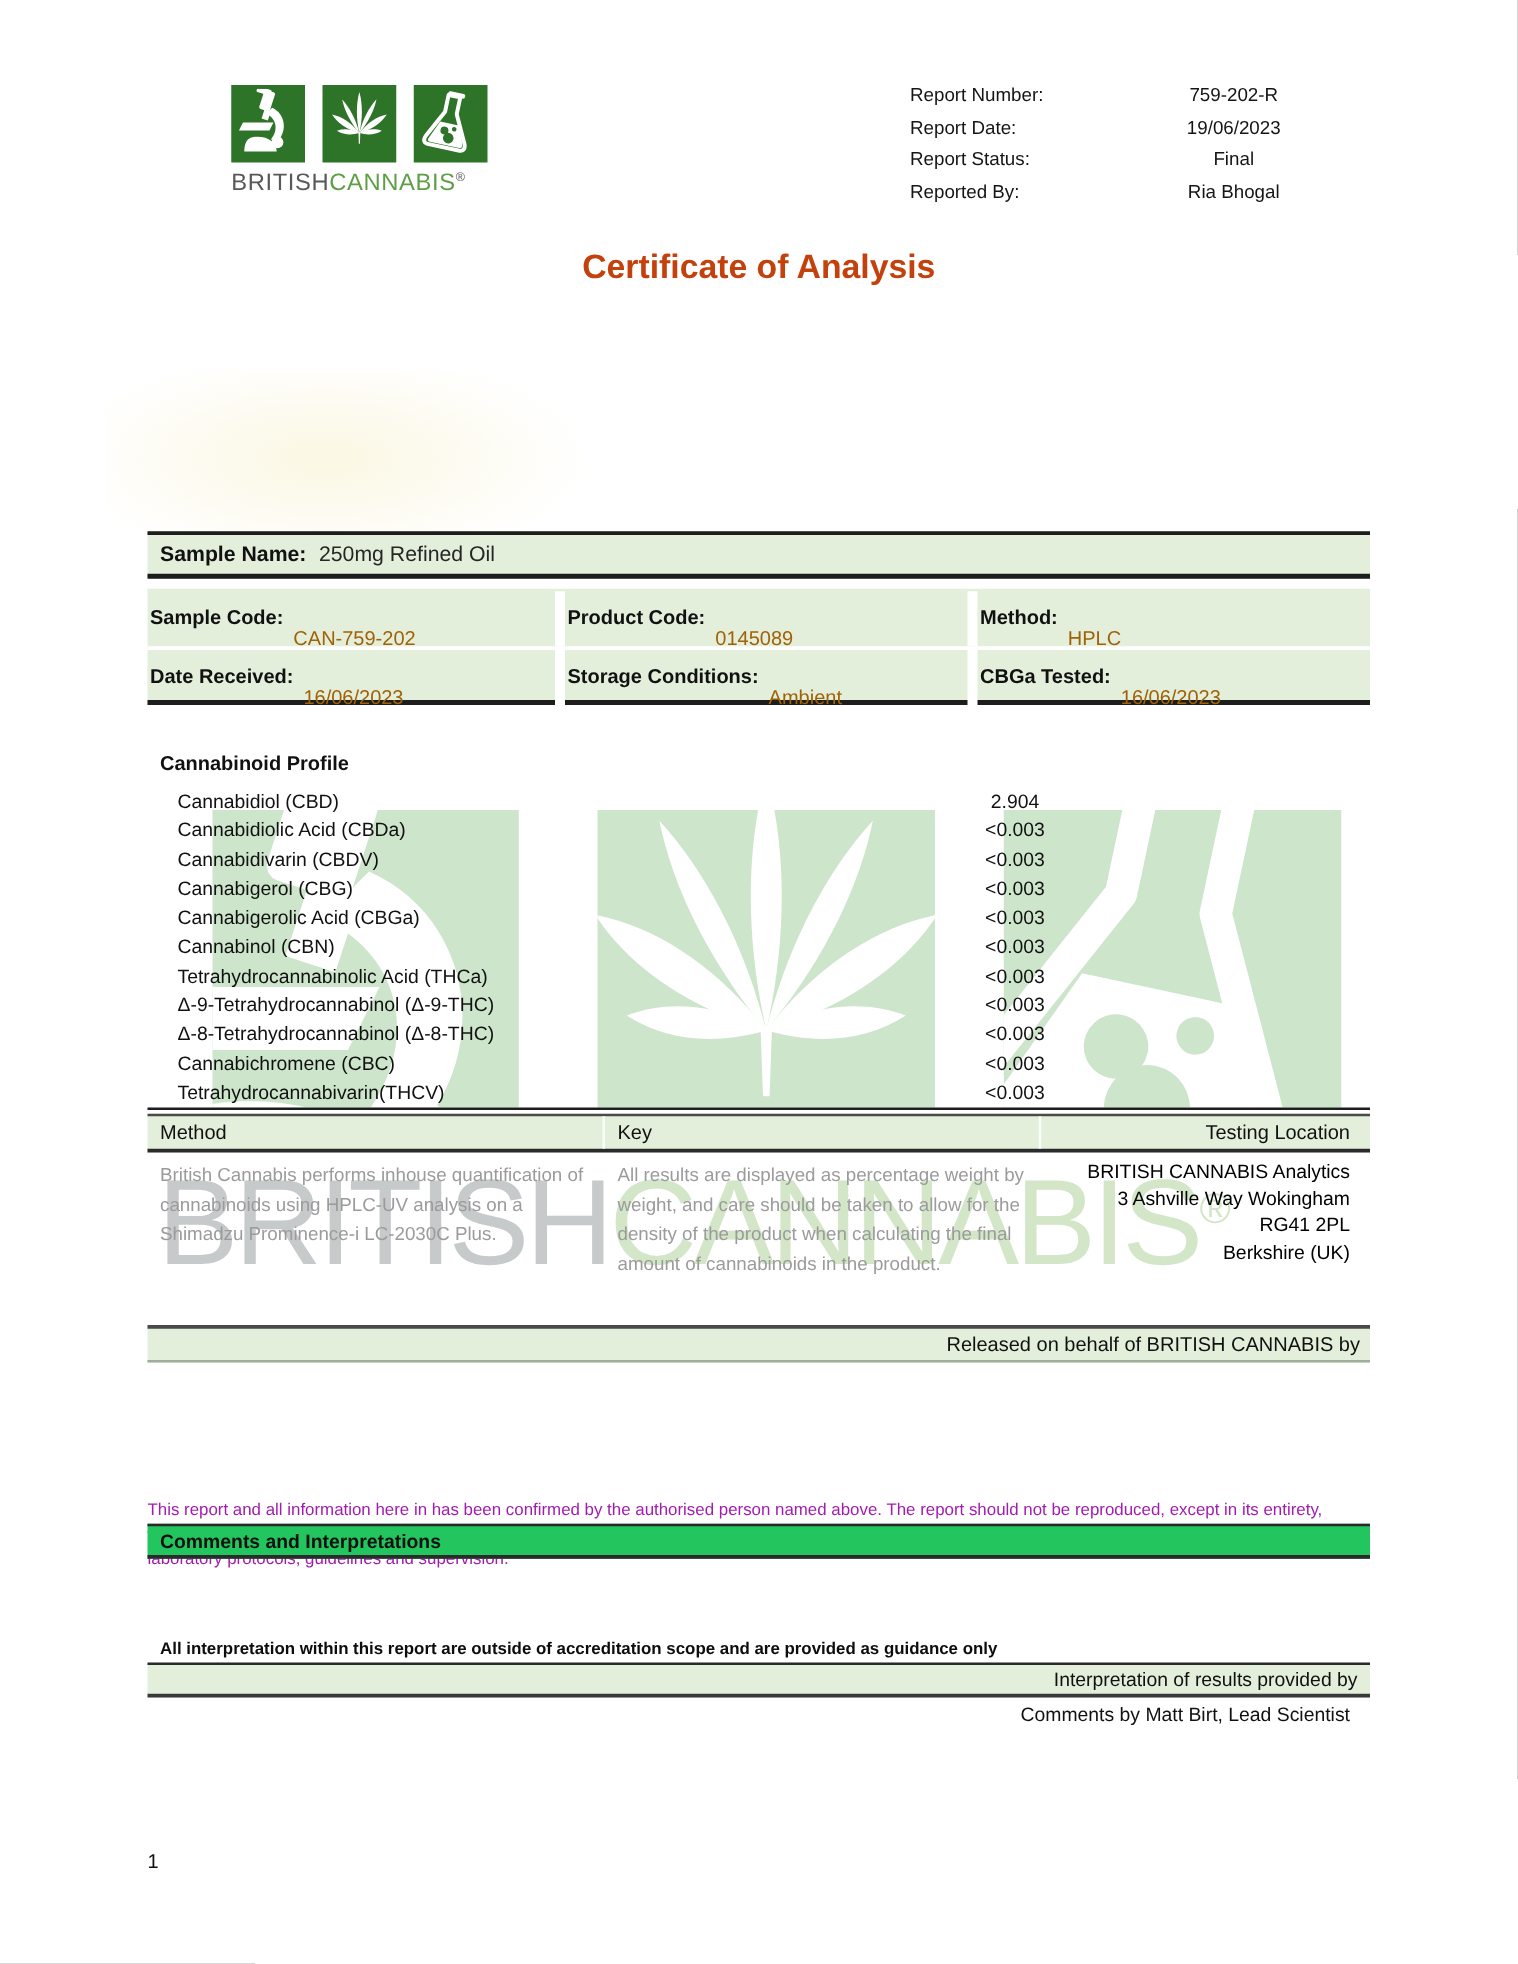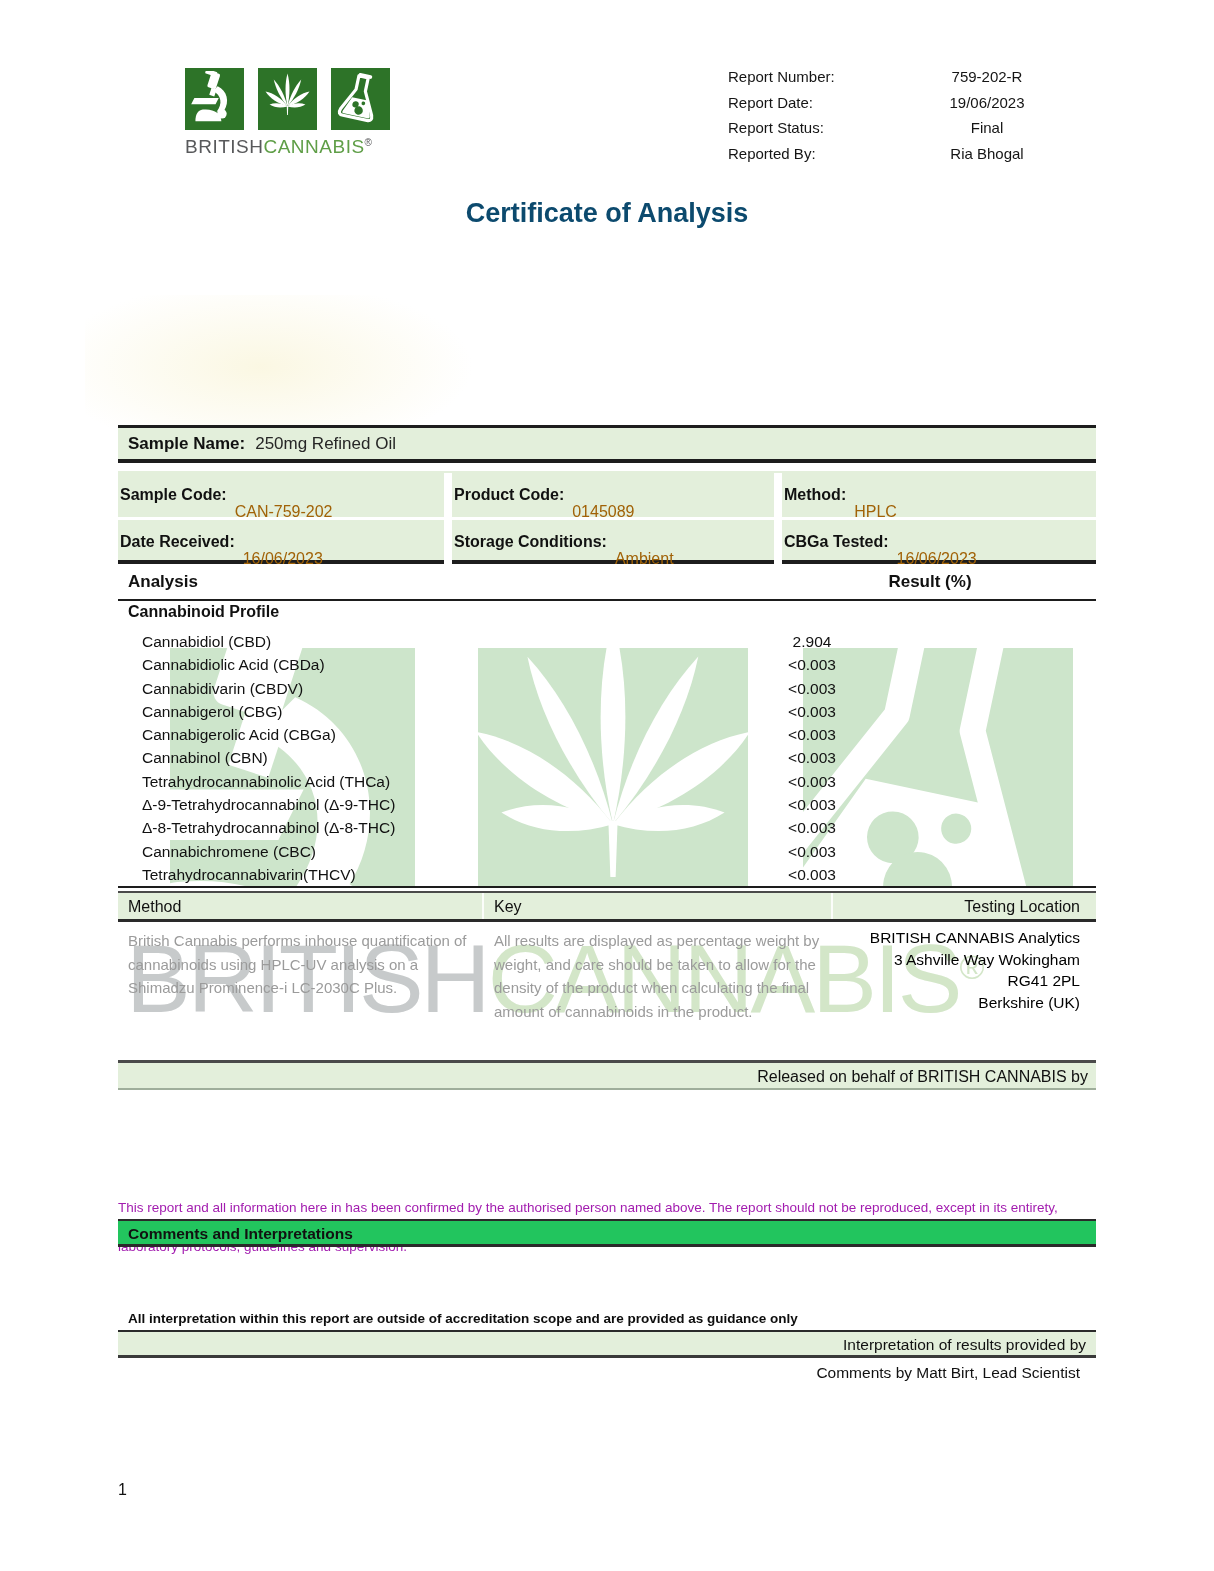--- a/index.html
+++ b/index.html
@@ -15,21 +15,21 @@
   .sq svg{ position:absolute; left:3px; top:3px; }
   .logo-text{ margin-top:6px; font-size:19px; letter-spacing:0.5px; white-space:nowrap; }
   .logo-text .b{ color:#58595b; }
   .logo-text .c{ color:#5f9e47; }
   .logo-text .r{ color:#58595b; font-size:10px; vertical-align:super; }
   .report-info{ position:absolute; left:728px; top:64px; width:366px; font-size:15px; }
   .report-info .ri-row{ display:flex; height:25.5px; align-items:center; }
   .report-info .ri-label{ width:152px; color:#151515; }
   .report-info .ri-value{ flex:1; text-align:center; color:#151515; }
   .doc-title{ position:absolute; left:0; top:198px; width:100%; text-align:center;
-    font-size:27px; font-weight:bold; color:#0c4a6e; }
+    font-size:27px; font-weight:bold; color:#c2410c; }
   .blob{ position:absolute; left:85px; top:295px; width:390px; height:160px;
     background:radial-gradient(ellipse at 45% 45%, rgba(250,246,222,0.85), rgba(250,246,222,0) 70%);
   }
   
   .sample-bar{
     position:absolute; left:118px; top:425px; width:978px; height:38px;
     background:#e3efdb; border-top:3px solid #1d1d1d; border-bottom:4px solid #1d1d1d;
     display:flex; align-items:center; padding-left:10px; font-size:17px;
   }
   .sample-bar .lbl{ font-weight:bold; margin-right:10px; }
@@ -234,24 +234,20 @@
         <span class="val">Ambient</span>
       </div>
       <div class="sg-vsep"></div>
       <div class="sg-cell c3">
         <span class="lbl">CBGa Tested:</span>
         <span class="val">16/06/2023</span>
       </div>
     </div>
   </div>
 
-  <div class="analysis-head">
-    <span class="a">Analysis</span>
-    <span class="r">Result (%)</span>
-  </div>
   <div class="profile-title">Cannabinoid Profile</div>
 
   <div class="wm-tile tile-1">
     <svg width="420" height="420" style="left:-110px; top:-60px;">
         <use href="#ic-microscope"></use>
       </svg>
   </div>
   <div class="wm-tile tile-2">
     <svg width="330" height="330" style="left:-30px; top:-35px;">
         <use href="#ic-leaf"></use>

